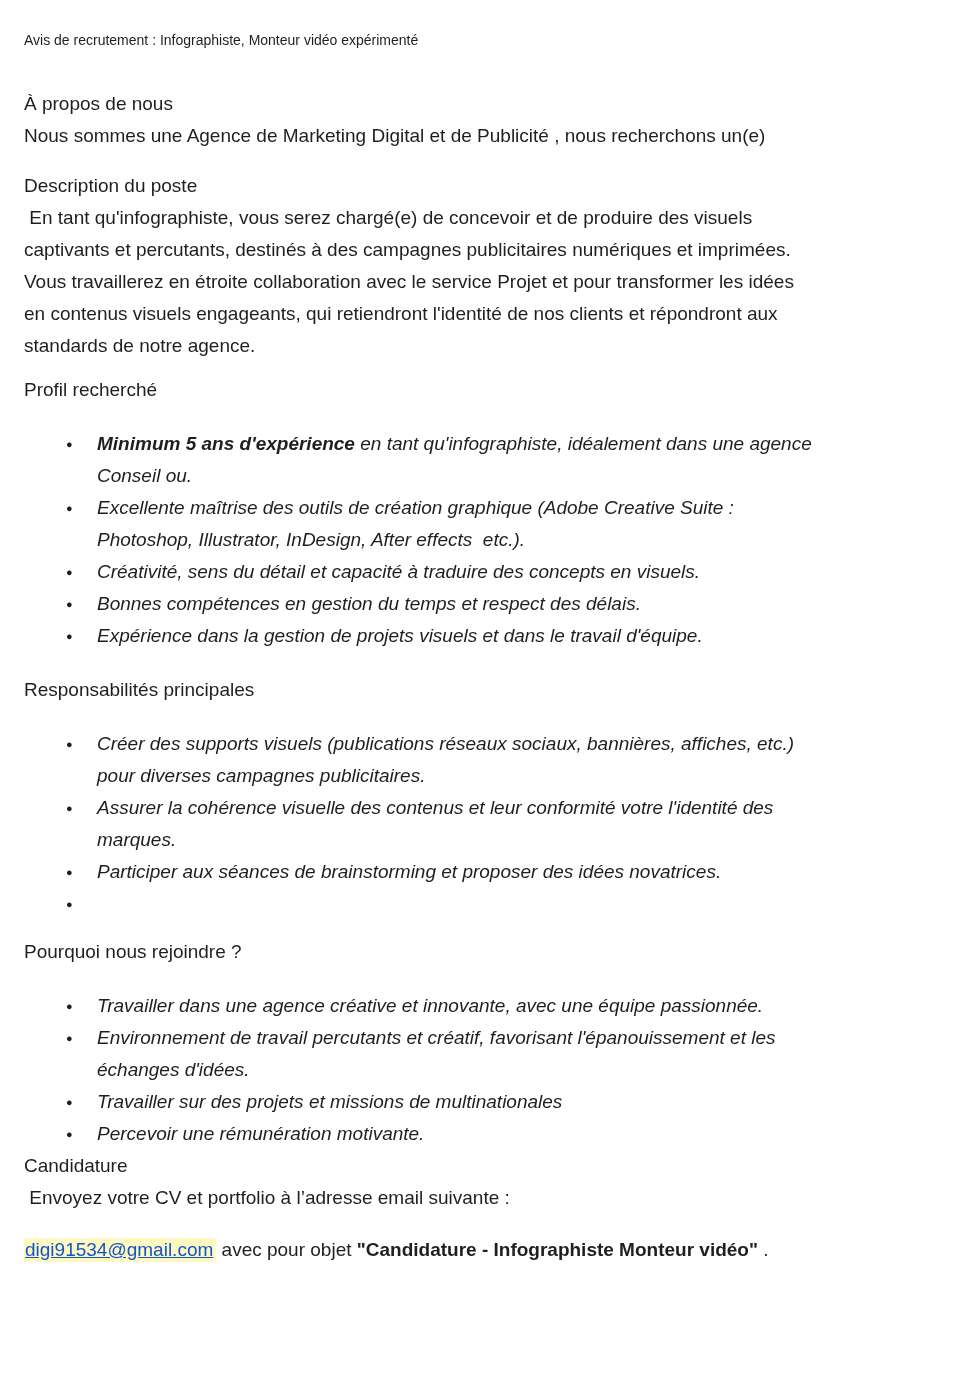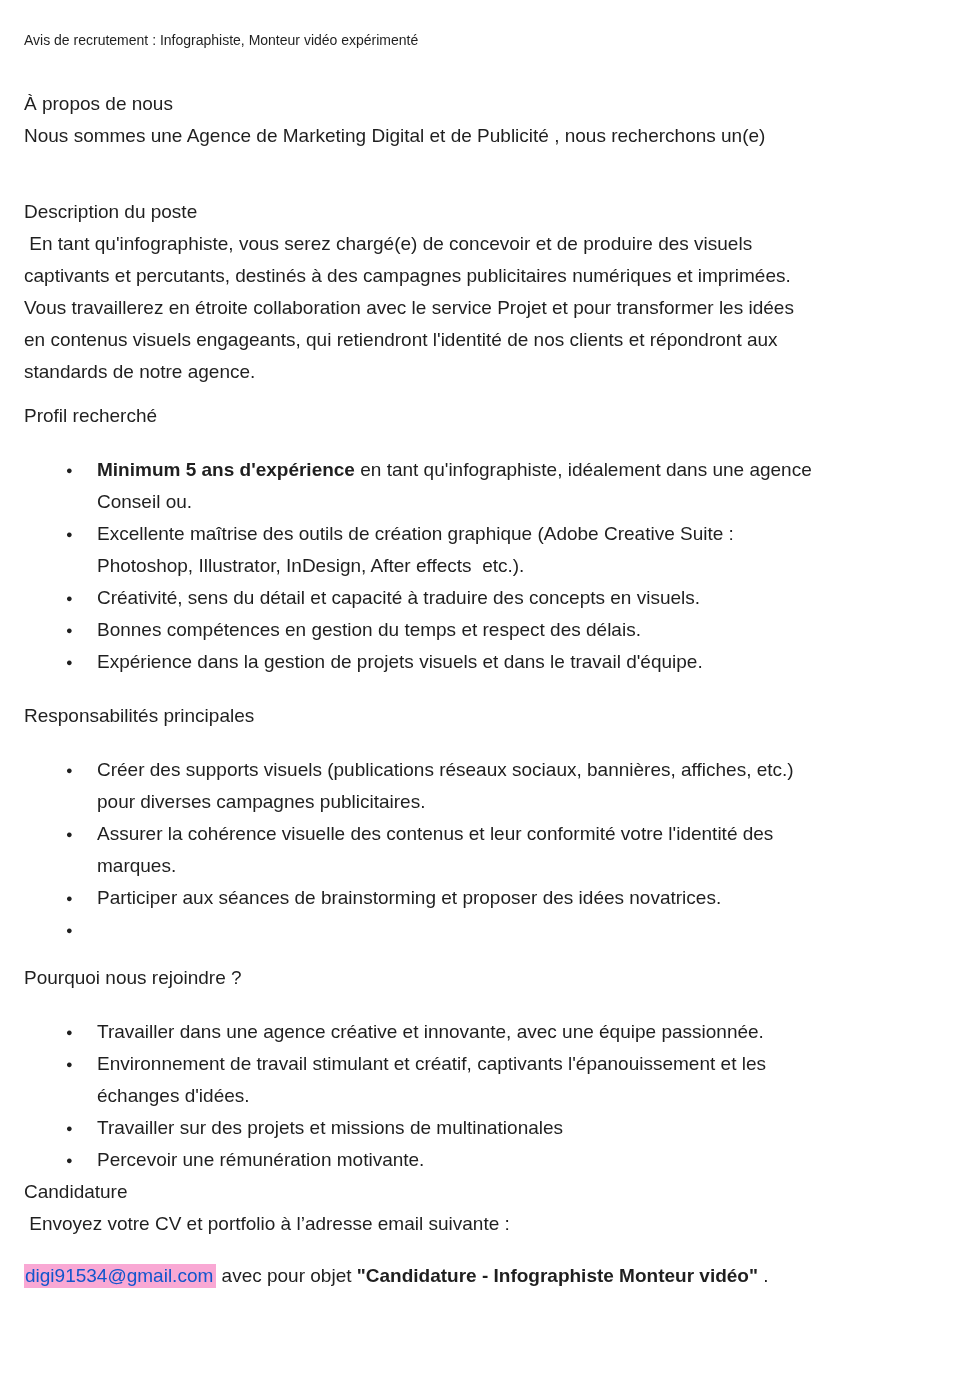--- a/index.html
+++ b/index.html
@@ -21,40 +21,41 @@
   }
   .line, .h, .title {
     white-space: pre;  
   }
   .title {
     font-size: 14px;
     line-height: 32px;
   }
   .h { margin-top: 0; }
   .mt-about   { margin-top: 32px; }
-  .mt-desc    { margin-top: 44px; }
+  .mt-desc    { margin-top: 18px; }
   .mt-profil  { margin-top: 12px; }
   .mt-resp    { margin-top: 22px; }
   .mt-why     { margin-top: 16px; }
   .mt-cand    { }
   .bullets { margin-top: 22px; }
   .b-row { display: flex; align-items: flex-start; }
   .b-dot {
     flex: 0 0 31px;
     margin-left: 42px;
     font-size: 11px;
     line-height: 32px;
     color: #1f1f1f;
   }
-  .b-text { white-space: pre; }
+  .b-text { white-space: pre; font-style: italic; }
   .semi { font-weight: 600; }
   .email-line { margin-top: 20px; }
   a.email-link {
     color: #1155cc;
-    background: #f9a8d4;
+    text-decoration: underline;
+    background: #fef9c3;
     padding: 1px 3px 2px 1px;
     cursor: pointer;
   }
 </style>
 </head>
 <body>
 
 <div class="doc">
 
   <div class="title">Avis de recrutement : Infographiste, Monteur vidéo expérimenté</div>
@@ -130,21 +131,21 @@
   </div>
 
   <div class="h mt-why">Pourquoi nous rejoindre ?</div>
   <div class="bullets">
     <div class="b-row">
       <span class="b-dot">●</span>
       <span class="b-text">Travailler dans une agence créative et innovante, avec une équipe passionnée.</span>
     </div>
     <div class="b-row">
       <span class="b-dot">●</span>
-      <span class="b-text">Environnement de travail stimulant et créatif, captivants l'épanouissement et les</span>
+      <span class="b-text">Environnement de travail percutants et créatif, favorisant l'épanouissement et les</span>
     </div>
     <div class="b-row">
       <span class="b-dot"></span>
       <span class="b-text">échanges d'idées.</span>
     </div>
     <div class="b-row">
       <span class="b-dot">●</span>
       <span class="b-text">Travailler sur des projets et missions de multinationales</span>
     </div>
     <div class="b-row">

